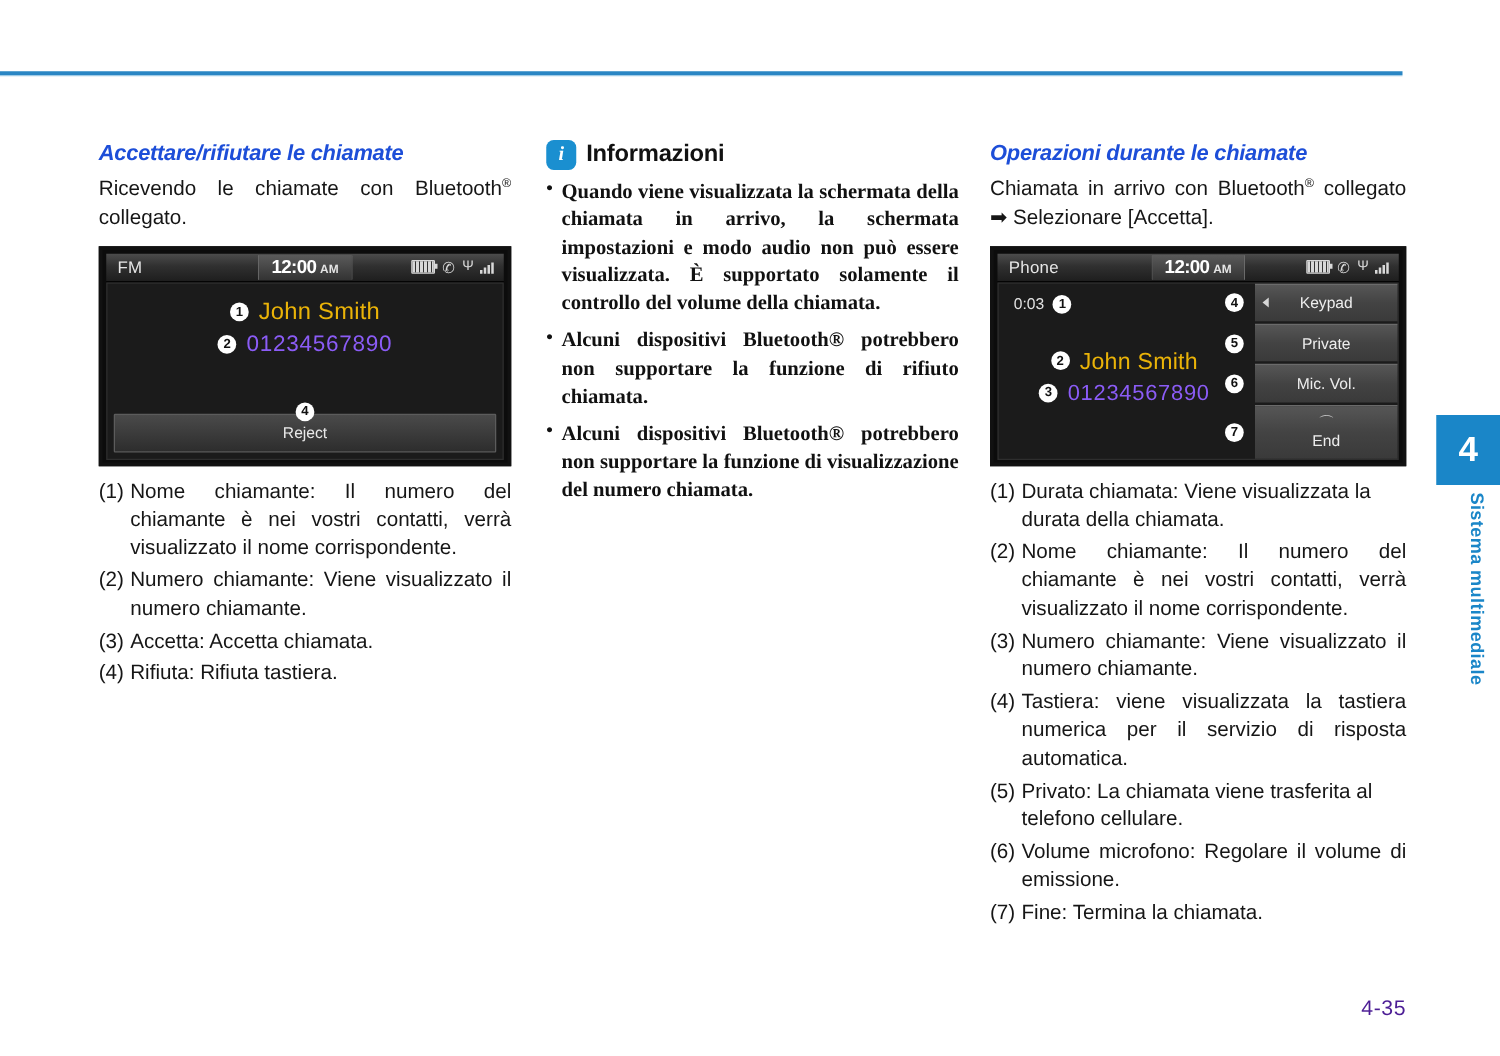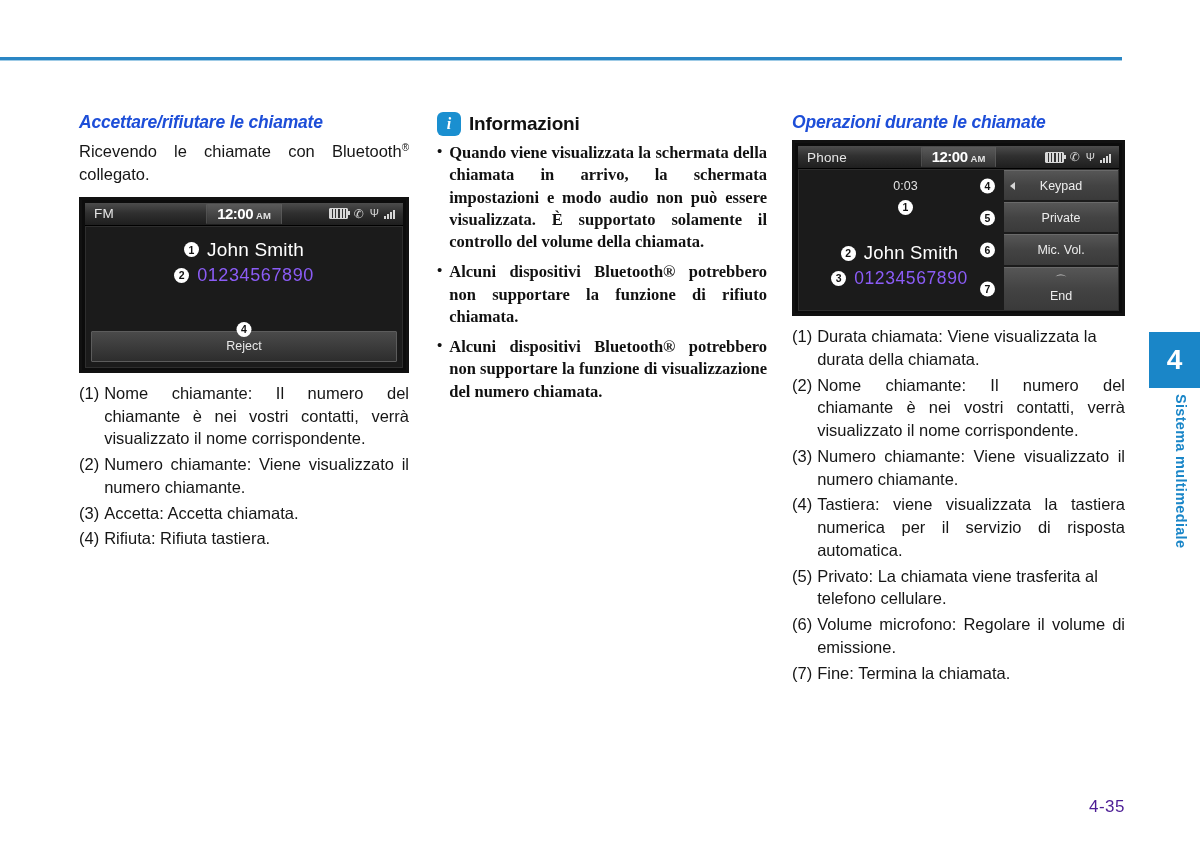--- a/index.html
+++ b/index.html
@@ -97,38 +97,38 @@
 
   
   .incoming-label{
     text-align:center;color:#cfcfcf;font-size:13px;
     padding-top:16px;letter-spacing:.2px;
   }
   .caller-row{
     display:flex;align-items:center;justify-content:center;gap:8px;
     margin-top:12px;
   }
-  .caller-name{color:#ffffff;font-size:19px;letter-spacing:.2px;}
+  .caller-name{color:#eab308;font-size:19px;letter-spacing:.2px;}
   .caller-num{color:#8b5cf6;font-size:18px;letter-spacing:.6px;}
   .caller-row.num{margin-top:4px;}
 
   .btnrow{
     position:absolute;left:5px;right:5px;bottom:5px;
     display:flex;gap:5px;
   }
   .softbtn{
     flex:1;text-align:center;color:#e9e9e9;font-size:12.5px;
     padding:7px 0 8px 0;
     background:linear-gradient(#4a4a4a,#3a3a3a 55%,#2d2d2d);
     border:1px solid #5c5c5c;border-radius:1px;
   }
 
   
   .call-left{position:absolute;left:0;top:0;right:118px;bottom:0;}
-  .dur-row{display:flex;align-items:center;gap:7px;padding:9px 0 0 12px;flex-direction:column;}
+  .dur-row{display:flex;align-items:center;gap:7px;padding:9px 0 0 12px;}
   .dur-txt{color:#e2e2e2;font-size:12.5px;}
   .act-name{display:flex;align-items:center;gap:8px;justify-content:center;margin-top:27px;}
   .act-name .caller-name{font-size:18.5px;}
   .act-num{display:flex;align-items:center;gap:8px;justify-content:center;margin-top:4px;}
   .act-num .caller-num{font-size:17.5px;}
 
   .call-right{
     position:absolute;right:0;top:0;bottom:0;width:114px;
     display:flex;flex-direction:column;gap:2px;
   }
@@ -304,20 +304,21 @@
           <span class="bullet">•</span>
           <span class="txt">Alcuni dispositivi Bluetooth® potrebbero non supportare la funzione di visualizzazione del numero chiamata.</span>
         </li>
     </ul>
   </div>
 
   <div class="col col-3">
 
     <h2 class="sec-title">Operazioni durante le chiamate</h2>
 
+    <p class="intro"><span>Chiamata in arrivo con Bluetooth</span><sup class="reg">®</sup><span> collegato </span><span>➡</span><span> Selezionare [Accetta].</span></p>
 
     <div class="device dev3">
       <div class="statusbar">
         <span class="sb-left">Phone</span>
         <span class="sb-clock">
           <span class="t">12:00</span>
           <span class="ampm">AM</span>
         </span>
         <span class="sb-icons">
           <span class="ic-batt"></span>

